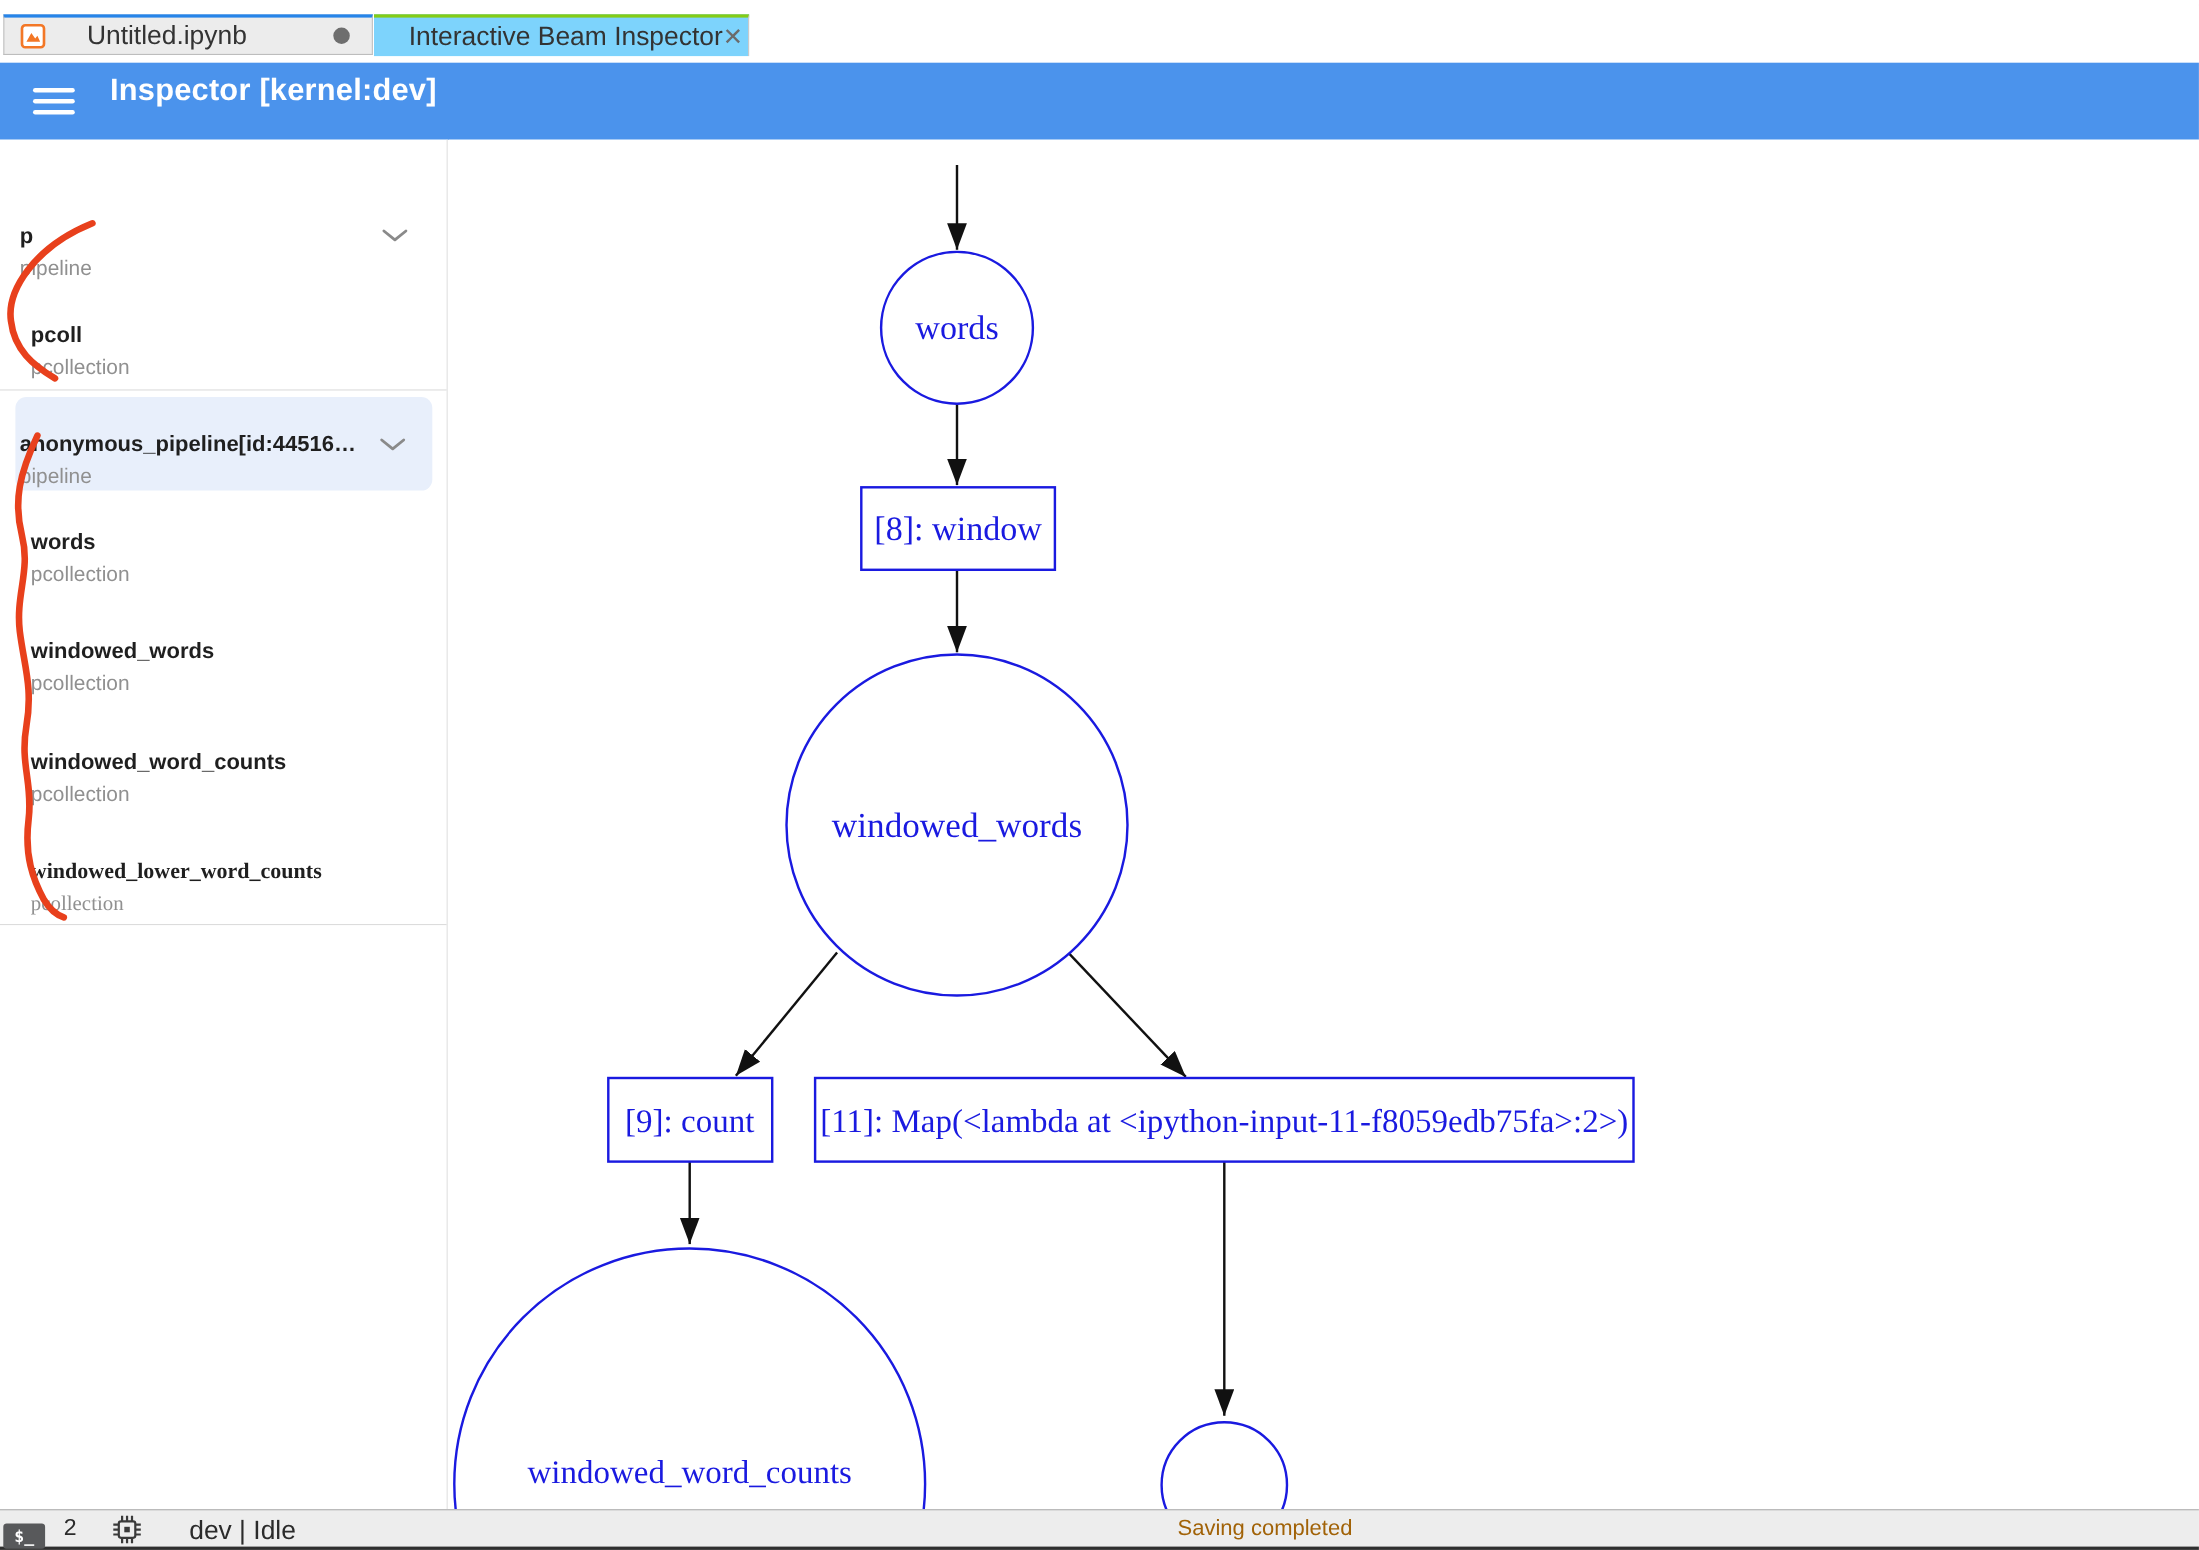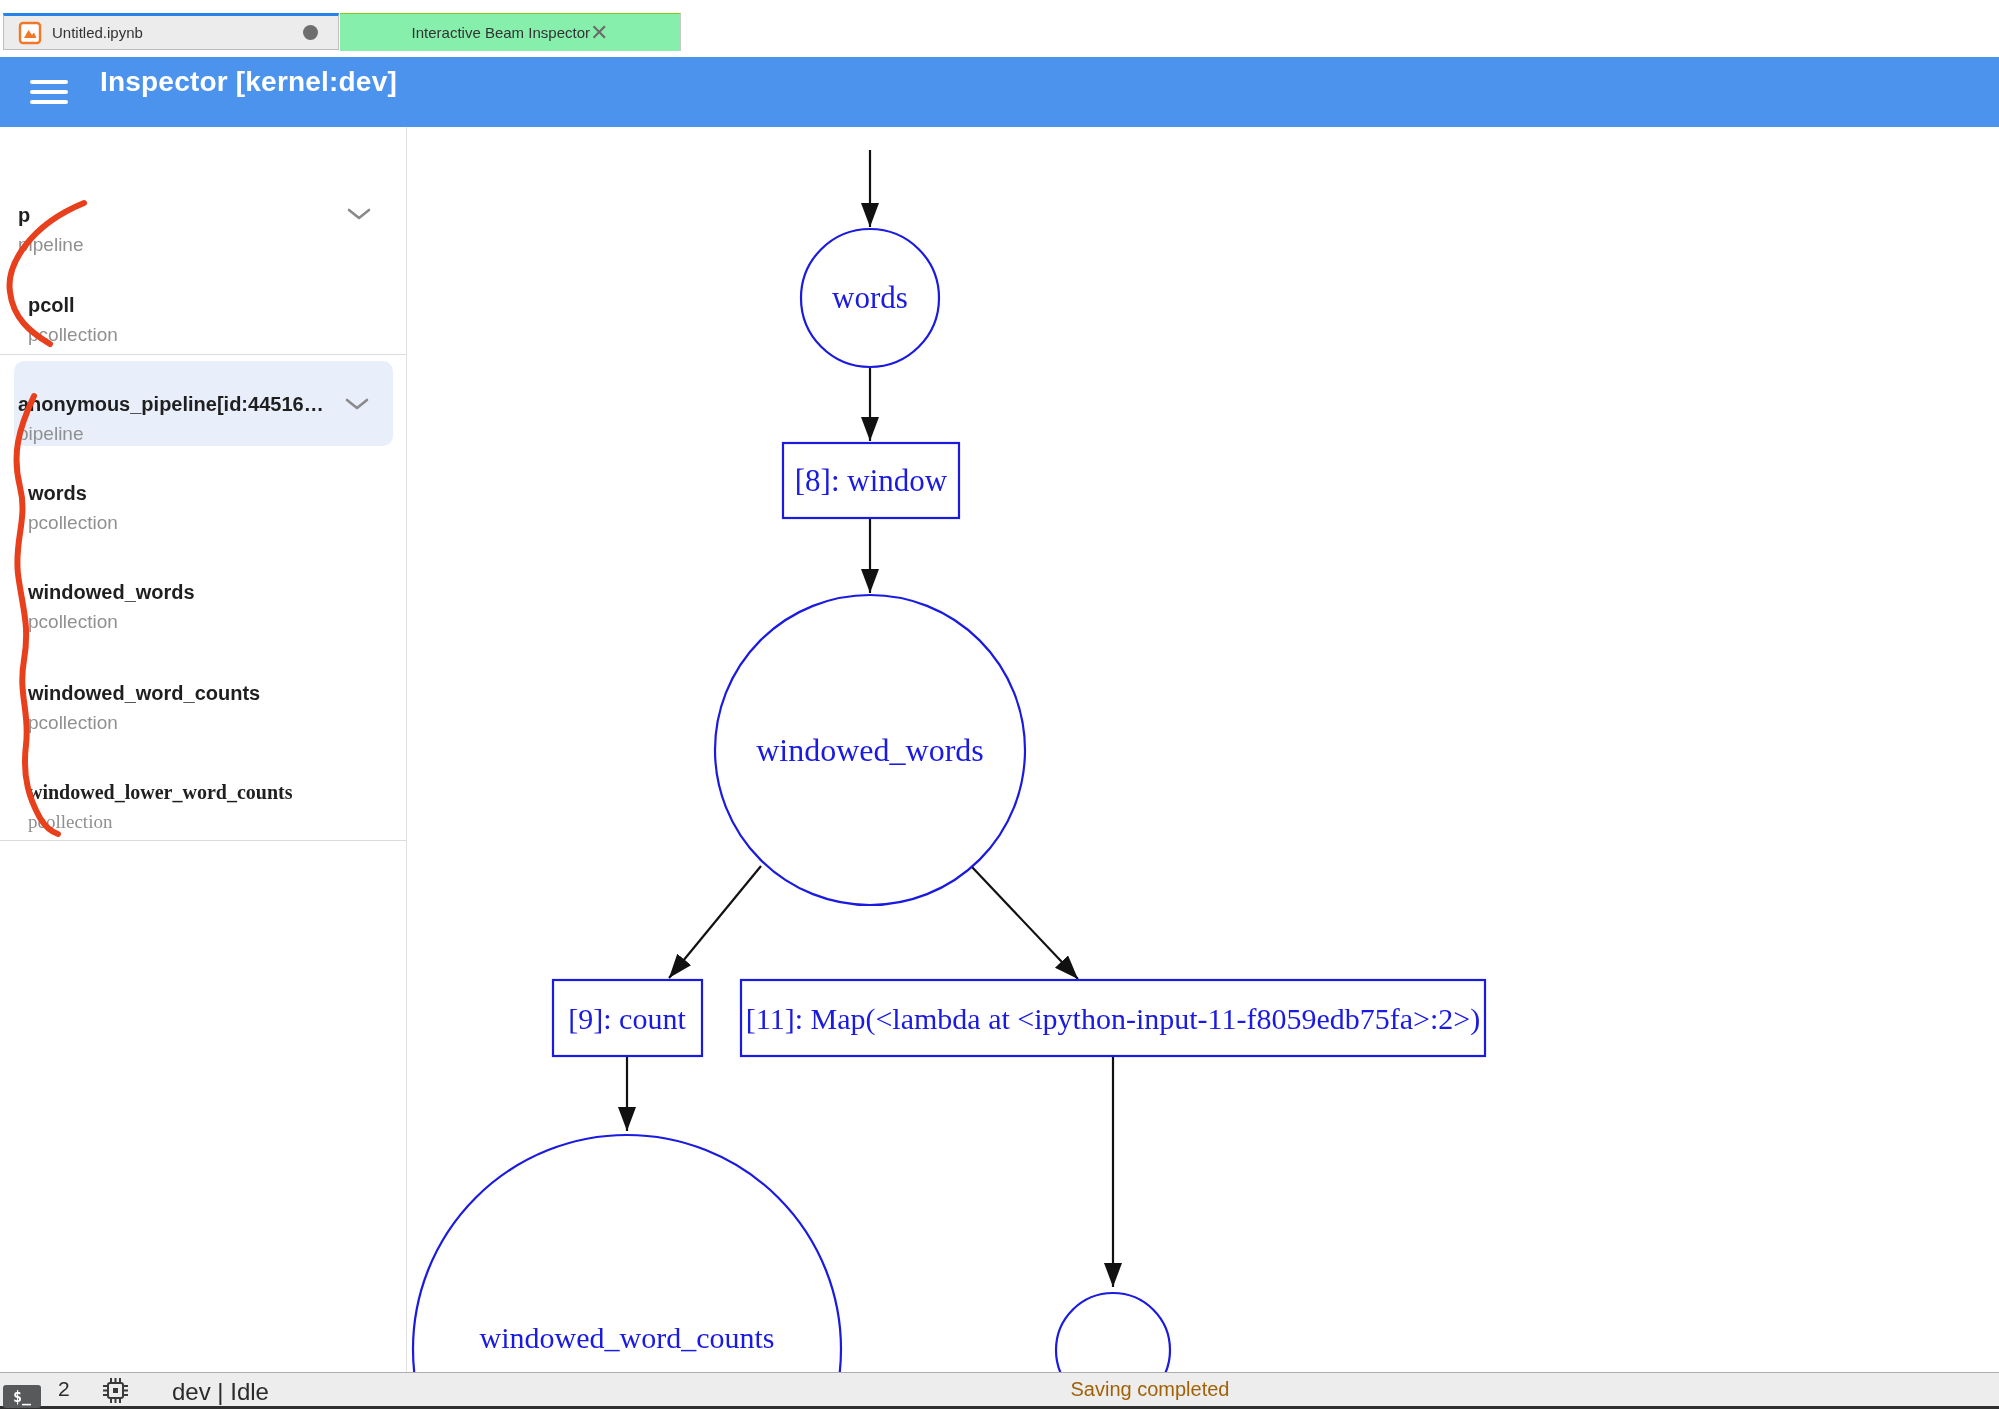--- a/index.html
+++ b/index.html
@@ -5,24 +5,24 @@
   html,body{margin:0;padding:0;background:#fff;}
   .screen{position:relative;width:1999px;height:1409px;background:#fff;overflow:hidden;
           font-family:"Liberation Sans","DejaVu Sans",sans-serif;color:#1f1f1f;}
   
   .topline{position:absolute;top:4px;left:0;width:100%;height:1px;background:#d6d6d6;}
   
   .tabbar{position:absolute;top:0;left:0;width:100%;height:51px;background:#fff;}
   .tab1{position:absolute;left:3px;top:13px;width:336px;height:37px;background:#ececec;
         border-top:3px solid #2684e8;border-left:1px solid #c0c0c0;border-right:1px solid #c0c0c0;
         border-bottom:1px solid #bdbdbd;display:flex;align-items:center;padding:0 14px;box-sizing:border-box;}
-  .tab2{position:absolute;left:340px;top:13px;width:341px;height:38px;background:#86efac;
-        border-top:1px solid #84cc16;border-right:1px solid #c9c9c9;
+  .tab2{position:absolute;left:340px;top:13px;width:341px;height:38px;background:#7dd3fc;
+        border-top:3px solid #84cc16;border-right:1px solid #c9c9c9;
         display:flex;align-items:center;justify-content:center;box-sizing:border-box;gap:0;}
-  .tab-label{font-size:15px;color:#333;white-space:nowrap;}
+  .tab-label{font-size:24px;color:#333;white-space:nowrap;margin-left:27px;}
   .nb-icon{width:24px;height:24px;margin-right:10px;flex:0 0 auto;}
   .dirty-dot{width:15px;height:15px;border-radius:50%;background:#6e6e6e;margin-left:auto;margin-right:6px;}
   .close-x{font-size:22px;color:#6b6b6b;line-height:1;cursor:pointer;}
   
   .hdr{position:absolute;top:57px;left:0;width:100%;height:70px;background:#4b93ec;}
   .burger{position:absolute;left:30px;top:23px;width:38px;height:26px;cursor:pointer;}
   .burger div{height:4px;background:#fff;border-radius:2px;margin-bottom:6px;}
   .hdr-title{position:absolute;left:100px;top:0;height:50px;display:flex;align-items:center;
              color:#fff;font-size:28px;font-weight:bold;letter-spacing:.2px;}
   

